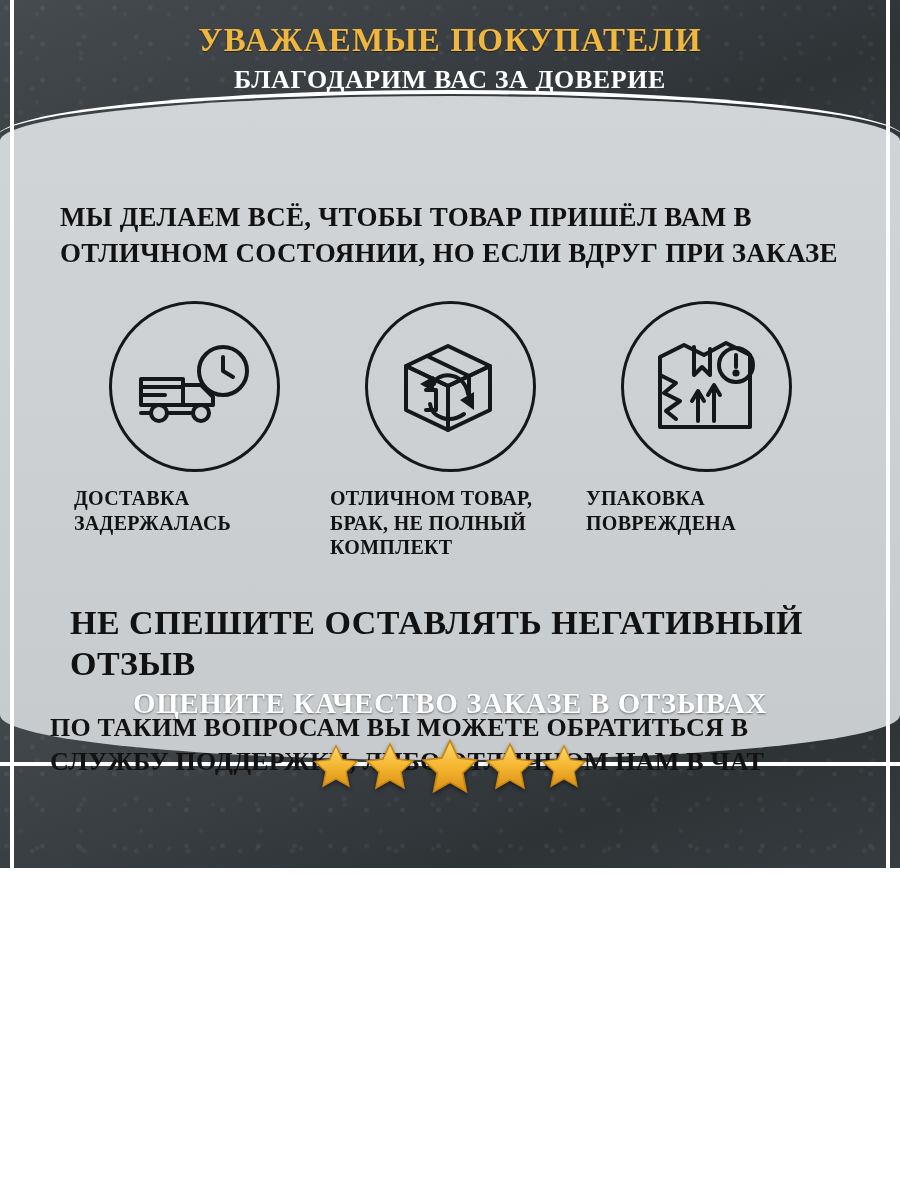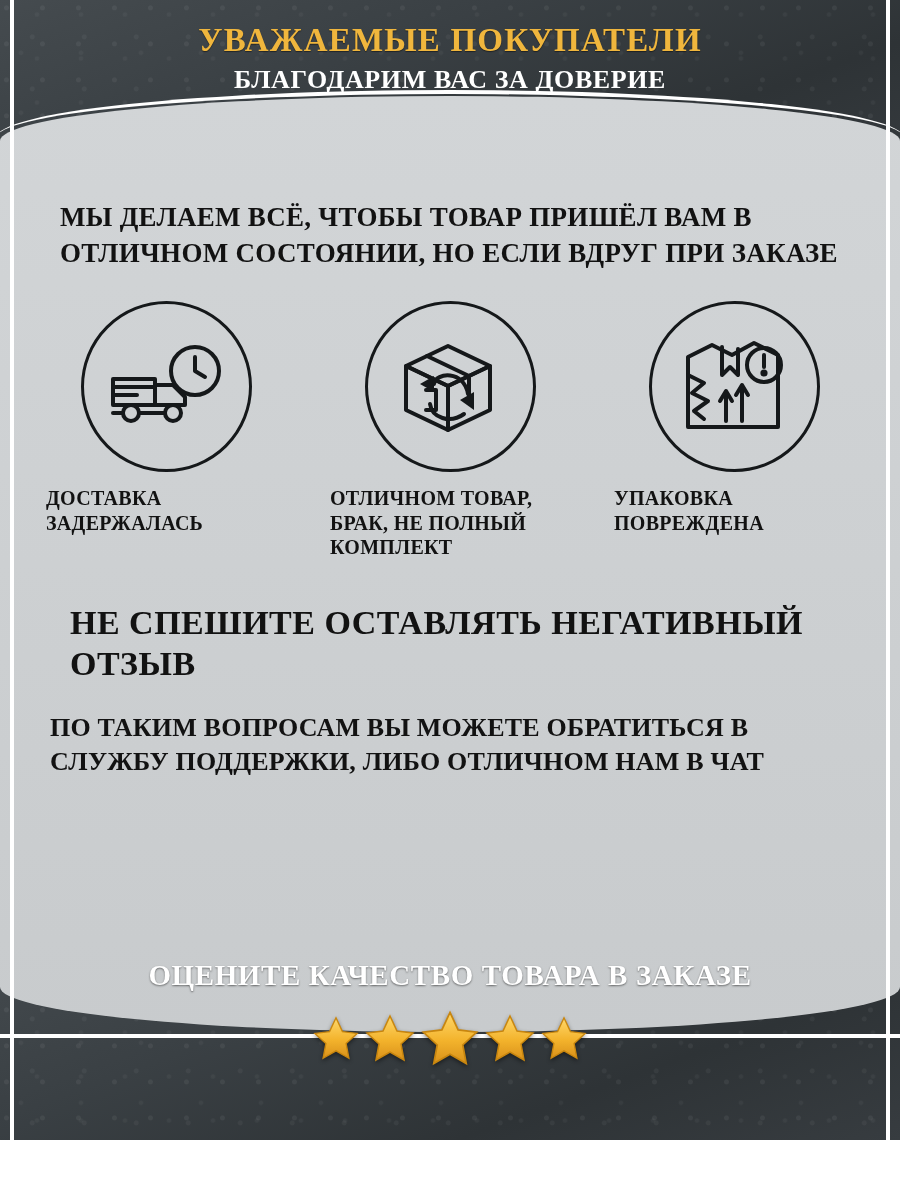--- a/index.html
+++ b/index.html
@@ -3,21 +3,21 @@
 <meta charset="utf-8">
 <style>
   html, body {
     margin: 0;
     padding: 0;
     background: #ffffff;
   }
   .page {
     position: relative;
     width: 900px;
-    height: 1140px;
+    height: 868px;
     overflow: hidden;
     font-family: "Liberation Serif", "DejaVu Serif", serif;
     background: #be185d;
   }
 
   
   .dark-bg {
     position: absolute;
     left: 0; right: 0;
     background:
@@ -115,21 +115,21 @@
     letter-spacing: 0.3px;
     margin: 20px auto 0;
     max-width: 780px;
   }
 
   
   .icons-row {
     display: flex;
     justify-content: center;
     align-items: flex-start;
-    gap: 34px;
+    gap: 6px;
     margin-top: 30px;
   }
   .icon-block {
     width: 250px;
     display: flex;
     flex-direction: column;
     align-items: center;
   }
   .icon-circle {
     width: 165px;
@@ -283,21 +283,21 @@
         <div class="icon-caption">УПАКОВКА ПОВРЕЖДЕНА</div>
       </div>
 
     </div>
 
     <p class="headline">НЕ СПЕШИТЕ ОСТАВЛЯТЬ НЕГАТИВНЫЙ ОТЗЫВ</p>
     <p class="support">ПО ТАКИМ ВОПРОСАМ ВЫ МОЖЕТЕ ОБРАТИТЬСЯ В СЛУЖБУ ПОДДЕРЖКИ, ЛИБО ОТЛИЧНОМ НАМ В ЧАТ</p>
   </div>
 
   <div class="footer">
-    <p class="footer-title">ОЦЕНИТЕ КАЧЕСТВО ТОВАРА В ЗАКАЗЕ</p>
+    <p class="footer-title">ОЦЕНИТЕ КАЧЕСТВО ЗАКАЗЕ В ОТЗЫВАХ</p>
     <div class="stars">
       <svg class="star" width="46" height="46" viewBox="0 0 50 50">
         <defs>
             <linearGradient id="g1" x1="0" y1="0" x2="0" y2="1">
           <stop offset="0%" stop-color="#ffd86b"></stop>
               <stop offset="55%" stop-color="#f3b32c"></stop>
               <stop offset="100%" stop-color="#d9911a"></stop>
         </linearGradient>
           </defs>
         <path d="M25 3 L32 18 L48 20 L36 31 L39 47 L25 39 L11 47 L14 31 L2 20 L18 18 Z" fill="url(#g1)" stroke="#c8860f" stroke-width="1.5"></path>

